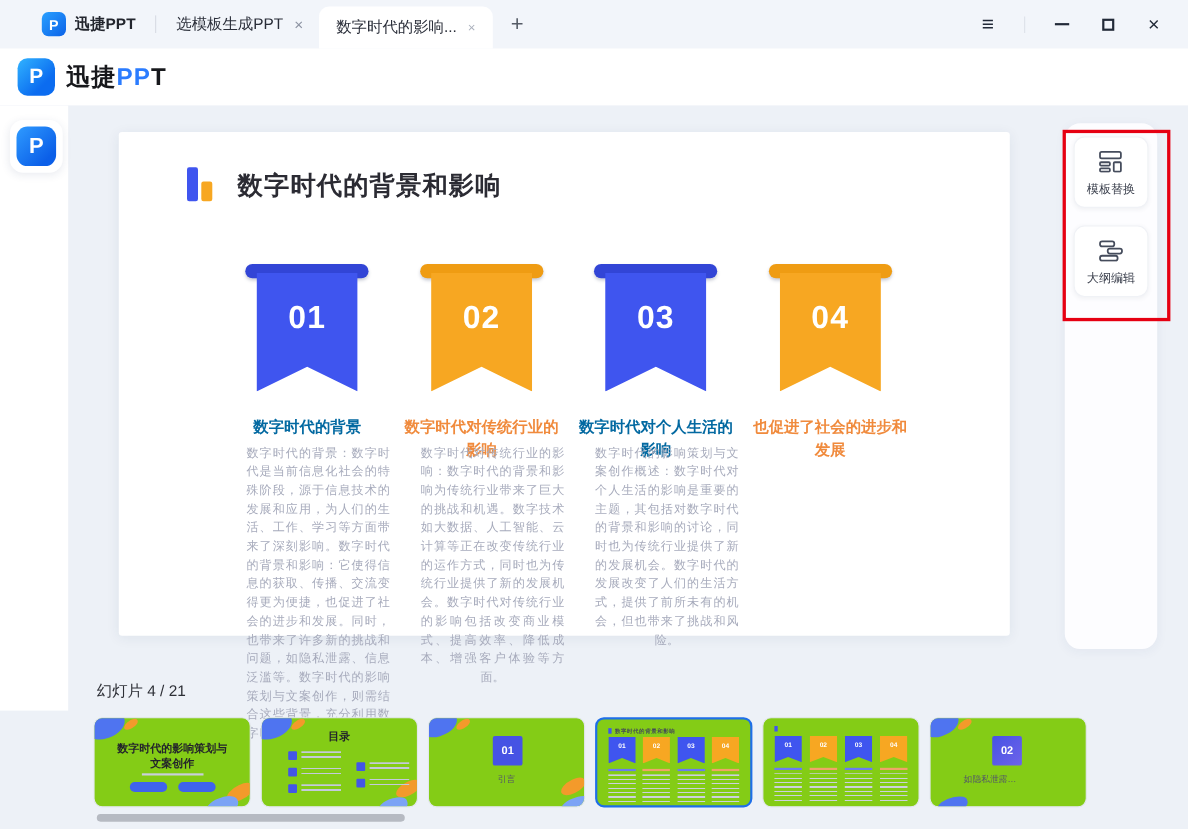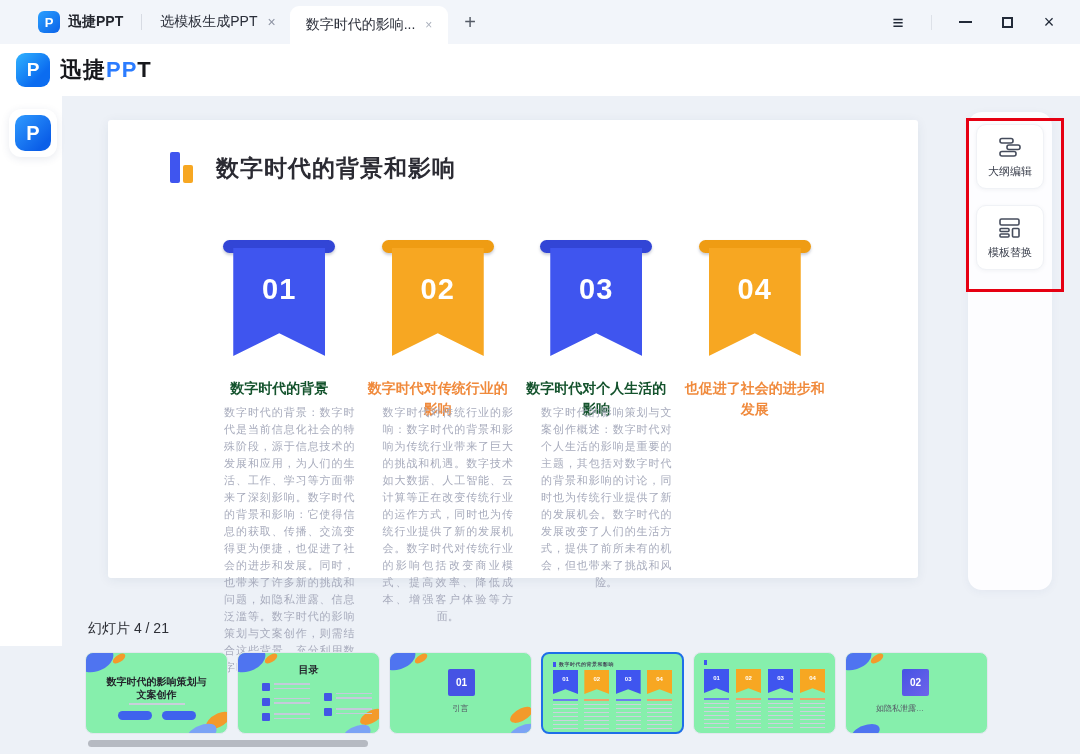--- a/index.html
+++ b/index.html
@@ -49,36 +49,36 @@
   .slide-title { font-size:23px; font-weight:bold; color:#2b2b33; letter-spacing:1px; }
 
   .cols { display:flex; gap:8px; padding:0 88px 0 96px; margin-top:56px; }
   .col { flex:1; text-align:center; }
   .banner { position:relative; width:112px; height:122px; margin:0 auto; }
   .banner .rod { position:absolute; left:50%; transform:translateX(-50%); top:0; width:112px; height:13px; border-radius:7px; box-shadow:0 2px 3px rgba(40,50,90,.25); }
   .banner .flag { position:absolute; left:50%; transform:translateX(-50%); top:8px; width:92px; height:108px; clip-path:polygon(0 0,100% 0,100% 100%,50% 79%,0 100%); display:flex; align-items:center; justify-content:center; padding-bottom:26px; color:#fff; font-size:29px; font-weight:bold; letter-spacing:1px; }
   .c-blue .rod { background:#3245d6; } .c-blue .flag { background:#3f55ef; }
   .c-orange .rod { background:#ef9c13; } .c-orange .flag { background:#f7a722; }
   .col-heading { margin-top:16px; height:21px; line-height:21px; font-size:14px; font-weight:bold; overflow:visible; }
-  .h-blue { color:#14532d; } .h-orange { color:#f08a3c; }
+  .h-blue { color:#0369a1; } .h-orange { color:#f08a3c; }
   .col-body { margin-top:5px; font-size:11px; line-height:17px; color:#a7abbc; text-align:justify; text-align-last:center;margin-left:20px; }
 
   
   .right-panel { position:absolute; left:968px; top:16px; width:84px; height:478px; background:#fdfdff; border-radius:14px; box-shadow:0 2px 10px rgba(40,60,110,.05); }
   .tool-btn { width:68px; margin:0 auto; background:#fff; border:1px solid #f0f2f6; border-radius:10px; box-shadow:0 1px 4px rgba(50,60,90,.06); display:flex; flex-direction:column; align-items:center; padding:12px 0 9px; }
   .tool-btn + .tool-btn { margin-top:16px; }
   .tool-btn:first-child { margin-top:12px; }
   .tool-btn svg { display:block; }
   .tool-lbl { margin-top:7px; font-size:11px; color:#3a3f4c; }
   .red-box { position:absolute; left:966px; top:22px; width:98px; height:174px; border:3px solid #e60012; pointer-events:none; z-index:5; }
 
   
   .status { position:absolute; left:88px; top:524px; font-size:14px; color:#2d2f36; }
   .filmstrip { position:absolute; left:85px; top:556px; display:flex; gap:9px; }
-  .thumb { position:relative; width:143px; height:82px; background:#86efac; border:1px solid #e3e7ef; border-radius:8px; overflow:hidden; }
+  .thumb { position:relative; width:143px; height:82px; background:#84cc16; border:1px solid #e3e7ef; border-radius:8px; overflow:hidden; }
   .thumb.selected { border:2px solid #1e6fe8; }
   
   .leaf { position:absolute; border-radius:60% 40% 55% 45%; }
   .lf-blue { background:#4f74f0; } .lf-lblue { background:#7ba3f5; } .lf-orange { background:#f39a2b; }
   
   .t1-title { position:absolute; left:18px; right:18px; top:22px; font-size:10px; font-weight:bold; color:#23242b; text-align:center; line-height:13px; }
   .t1-sub { position:absolute; left:50%; transform:translateX(-50%); top:50px; width:56px; height:2px; background:#c9cfdb; }
   .t1-pills { position:absolute; left:0; right:0; top:58px; display:flex; justify-content:center; gap:10px; }
   .t1-pills i { width:34px; height:9px; border-radius:5px; background:#3f63ed; }
   
@@ -195,37 +195,37 @@
           </div>
           <div class="col-heading h-orange">也促进了社会的进步和发展</div>
         </div>
       </div>
     </div>
 
     <div class="right-panel">
       <div class="tool-btn">
         <span>
           <svg width="24" height="20" viewBox="0 0 24 20" fill="none" stroke="#454c5c" stroke-width="1.6">
-            <rect x="2" y="1.5" width="13" height="4.5" rx="2"></rect>
-            <rect x="9" y="8" width="13" height="4.5" rx="2"></rect>
-            <rect x="2" y="14.5" width="16" height="4.5" rx="2"></rect>
-          </svg>
-        </span>
-        <span class="tool-lbl">大纲编辑</span>
-      </div>
-      <div class="tool-btn">
-        <span>
-          <svg width="24" height="20" viewBox="0 0 24 20" fill="none" stroke="#454c5c" stroke-width="1.6">
             <rect x="2" y="1" width="19" height="6" rx="1.5"></rect>
             <rect x="2" y="10.5" width="9" height="3" rx="1"></rect>
             <rect x="2" y="16" width="9" height="3" rx="1"></rect>
             <rect x="14.5" y="10.5" width="6.5" height="8.5" rx="1"></rect>
           </svg>
         </span>
         <span class="tool-lbl">模板替换</span>
+      </div>
+      <div class="tool-btn">
+        <span>
+          <svg width="24" height="20" viewBox="0 0 24 20" fill="none" stroke="#454c5c" stroke-width="1.6">
+            <rect x="2" y="1.5" width="13" height="4.5" rx="2"></rect>
+            <rect x="9" y="8" width="13" height="4.5" rx="2"></rect>
+            <rect x="2" y="14.5" width="16" height="4.5" rx="2"></rect>
+          </svg>
+        </span>
+        <span class="tool-lbl">大纲编辑</span>
       </div>
     </div>
     <div class="red-box"></div>
 
     <div class="status">幻灯片 4 / 21</div>
 
     <div class="filmstrip">
       <div class="thumb">
         <i class="leaf lf-blue" style="left:-8px;top:-6px;width:36px;height:24px;transform:rotate(-18deg)"></i>
         <i class="leaf lf-orange" style="left:26px;top:2px;width:14px;height:7px;transform:rotate(-30deg)"></i>

